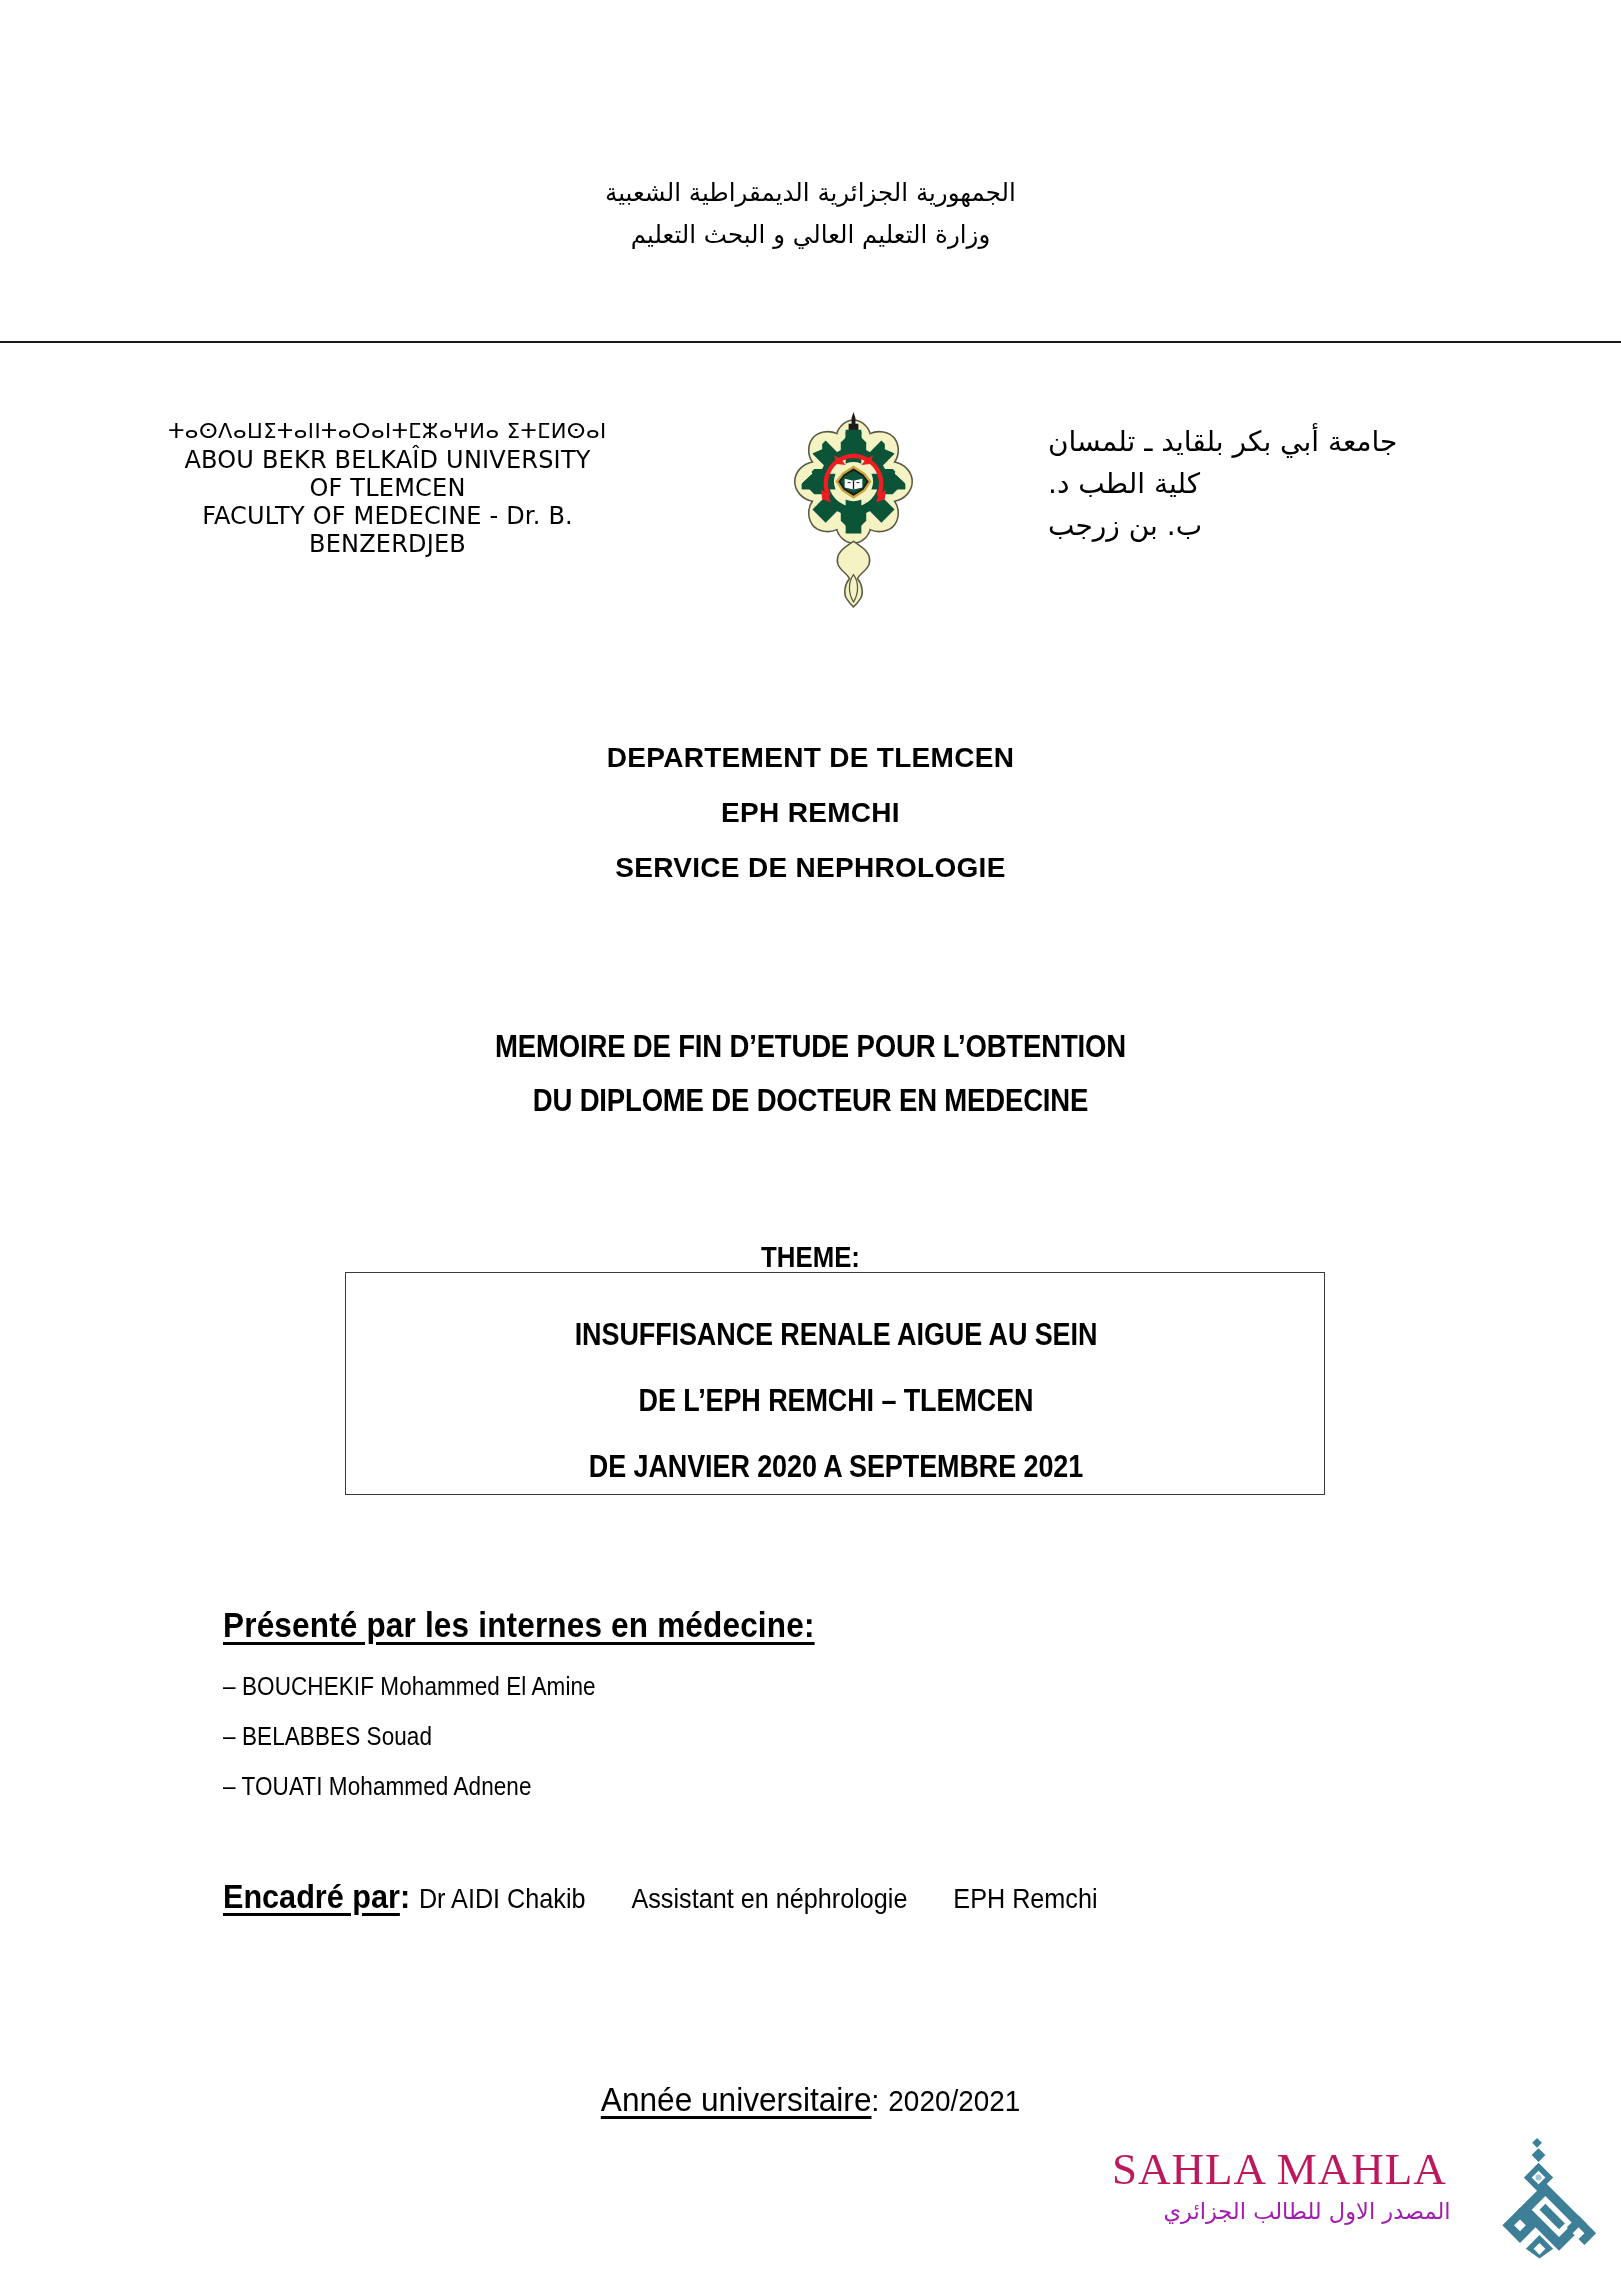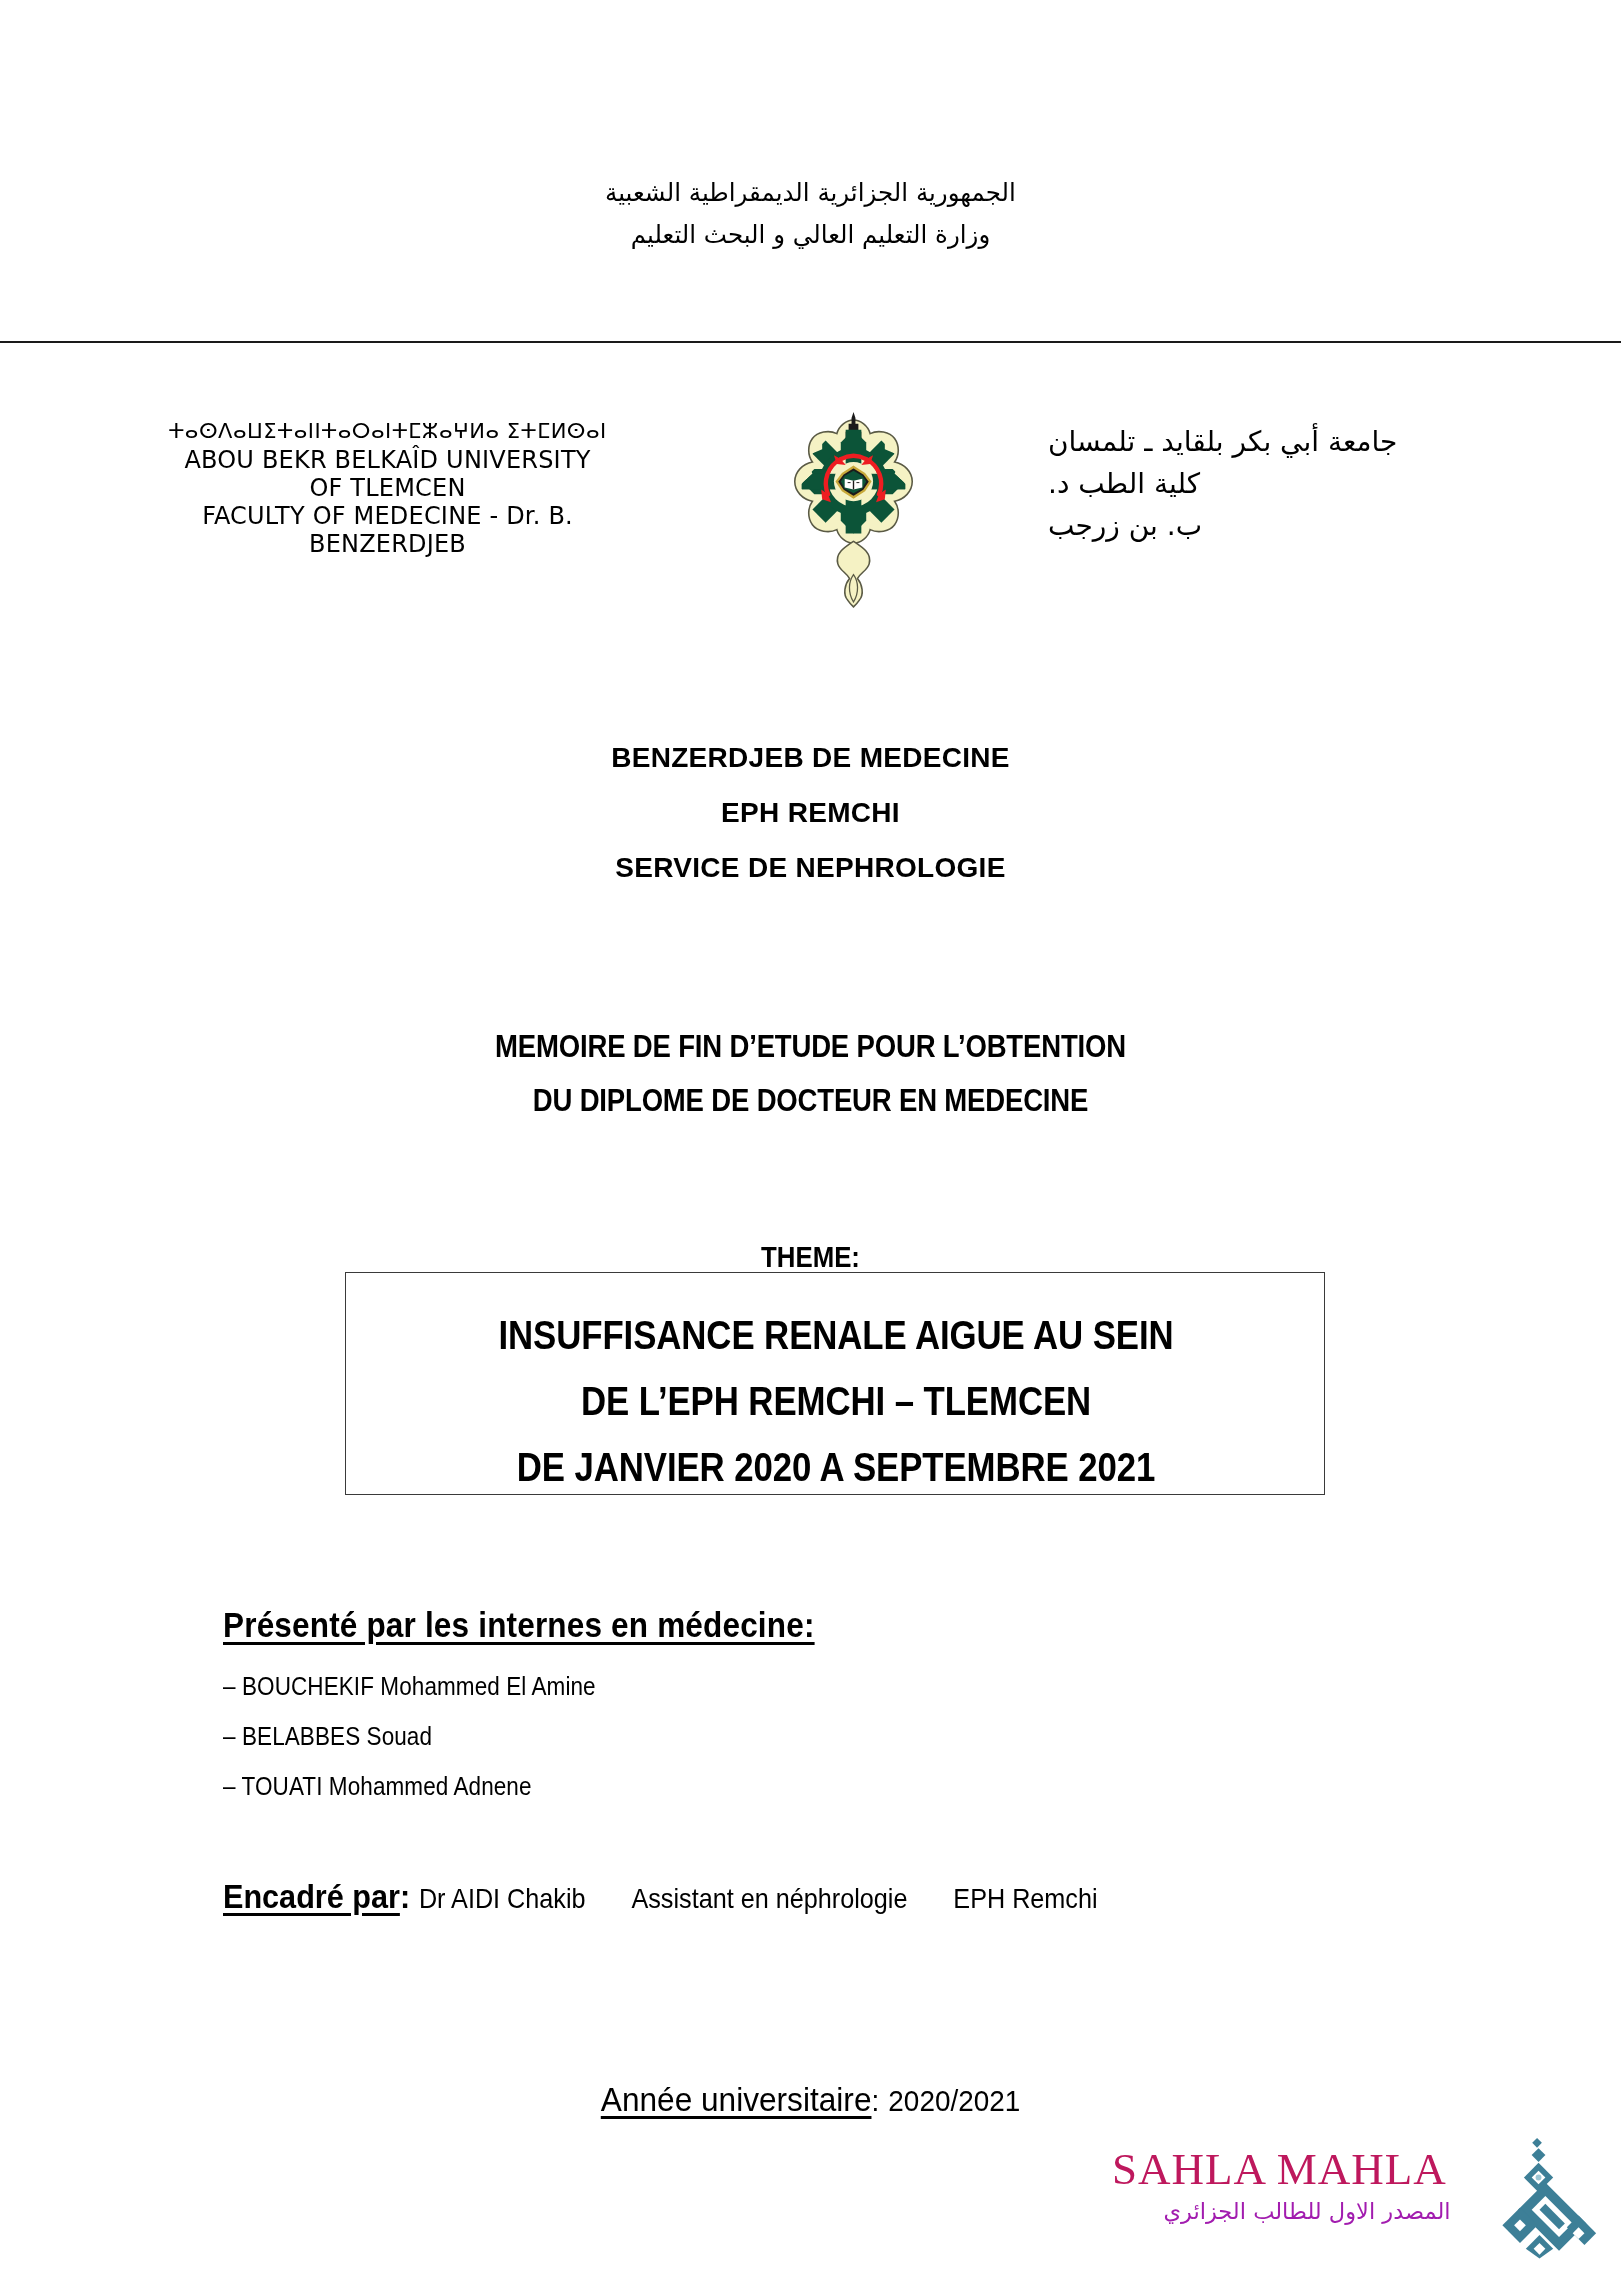--- a/index.html
+++ b/index.html
@@ -150,21 +150,21 @@
     box-sizing: border-box;
   }
   .theme-box-inner {
     position: absolute;
     left: 0;
     top: 29px;
     width: 980px;
     text-align: center;
     font-family: "Liberation Sans Narrow", "Liberation Sans", sans-serif;
     font-weight: bold;
-    font-size: 40px;
+    font-size: 31px;
     line-height: 66px;
     letter-spacing: -0.1px;
   }
   .theme-box-inner > div { transform: scaleX(0.87); }
 
   
   .presented {
     position: absolute;
     left: 223px;
     top: 1605px;
@@ -378,21 +378,21 @@
       <path d="M71 62 L80 67 L84 73 L80 80 L71 85 L62 80 L58 73 L62 67 Z" fill="#0c5438"></path>
 
       <path d="M62 70 L71 72 L80 70 L80 79 L71 81 L62 79 Z" fill="#ffffff"></path>
       <line x1="71" y1="72" x2="71" y2="81" stroke="#1b1b1b" stroke-width="1.4"></line>
       <line x1="65" y1="74" x2="68" y2="74" stroke="#1b1b1b" stroke-width="1"></line>
       <line x1="74" y1="74" x2="77" y2="74" stroke="#1b1b1b" stroke-width="1"></line>
     </svg>
   </div>
 
   <div class="dept">
-    <div>BENZERDJEB DE MEDECINE</div>
+    <div>DEPARTEMENT DE TLEMCEN</div>
     <div>EPH REMCHI</div>
     <div>SERVICE DE NEPHROLOGIE</div>
   </div>
 
   <div class="memoire">
     <div>MEMOIRE DE FIN D’ETUDE POUR L’OBTENTION</div>
     <div>DU DIPLOME DE DOCTEUR EN MEDECINE</div>
   </div>
 
   <div class="theme-label">THEME:</div>

